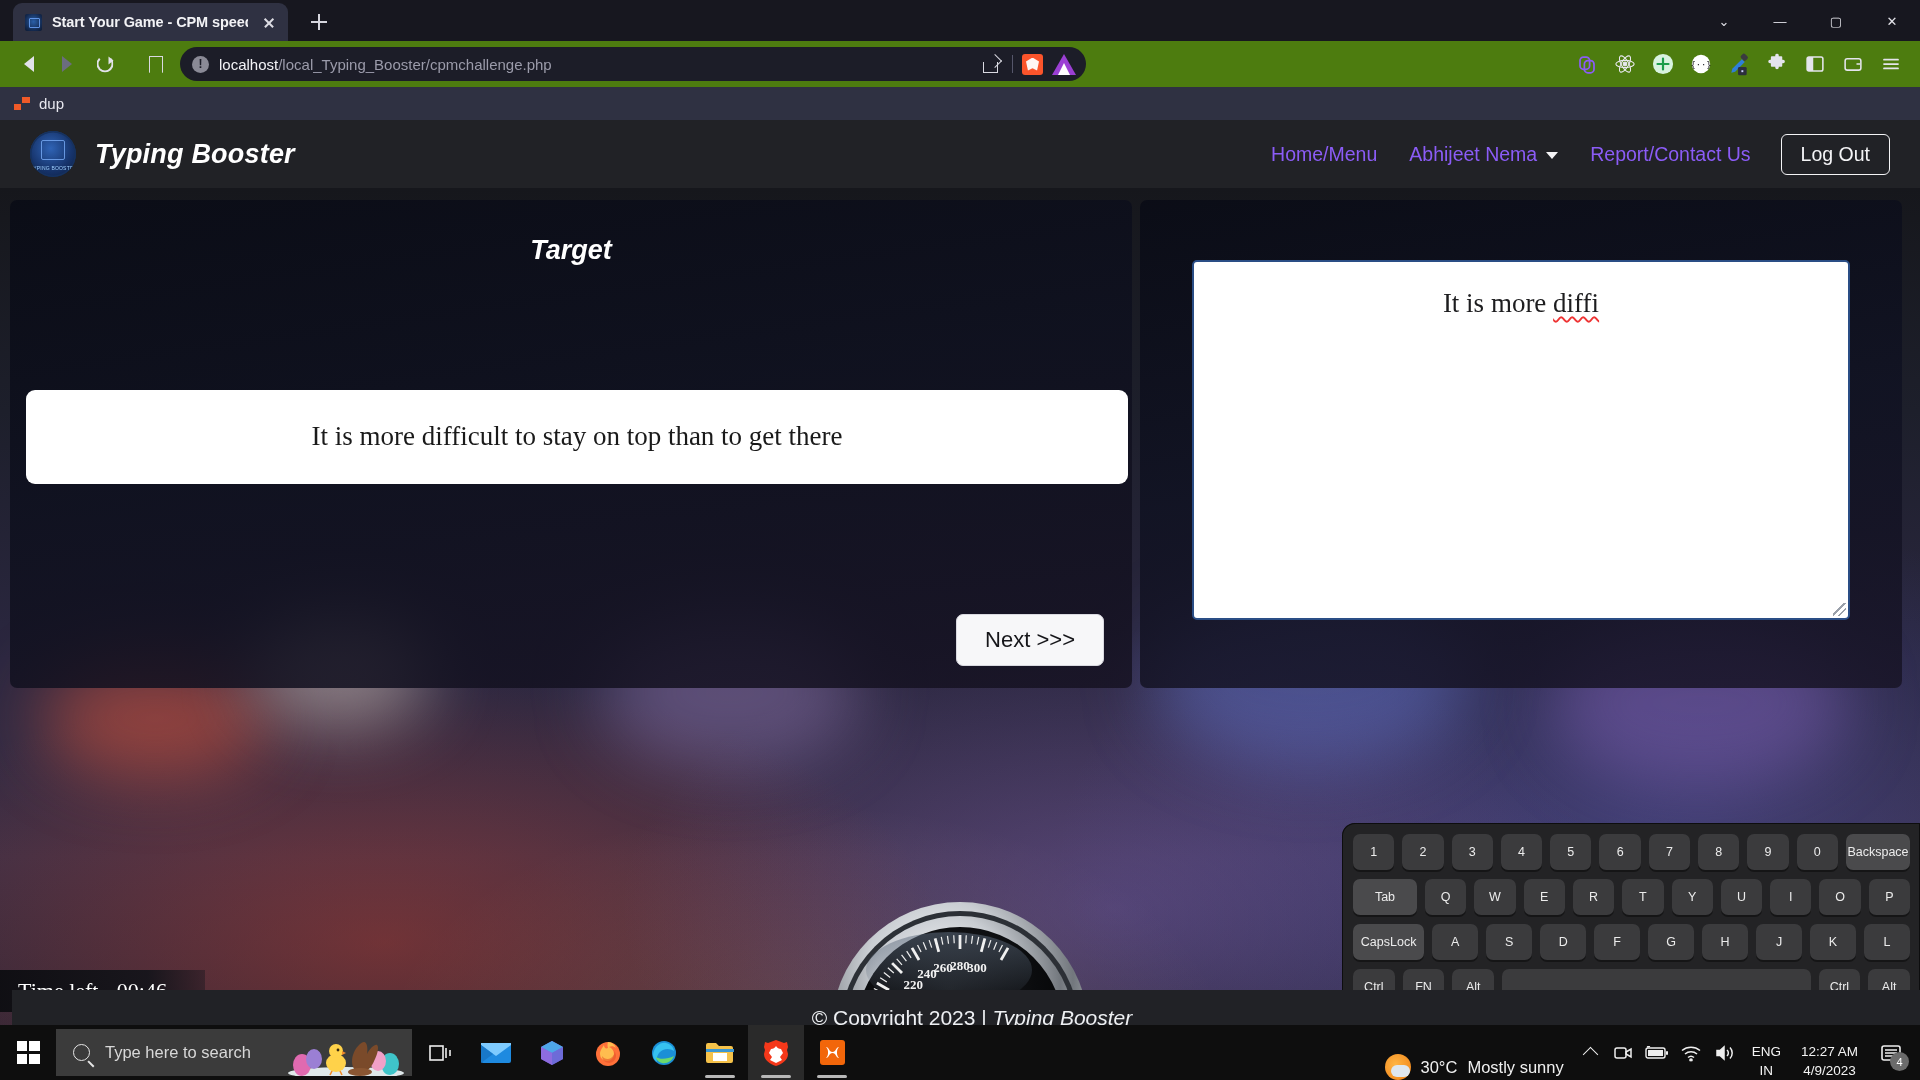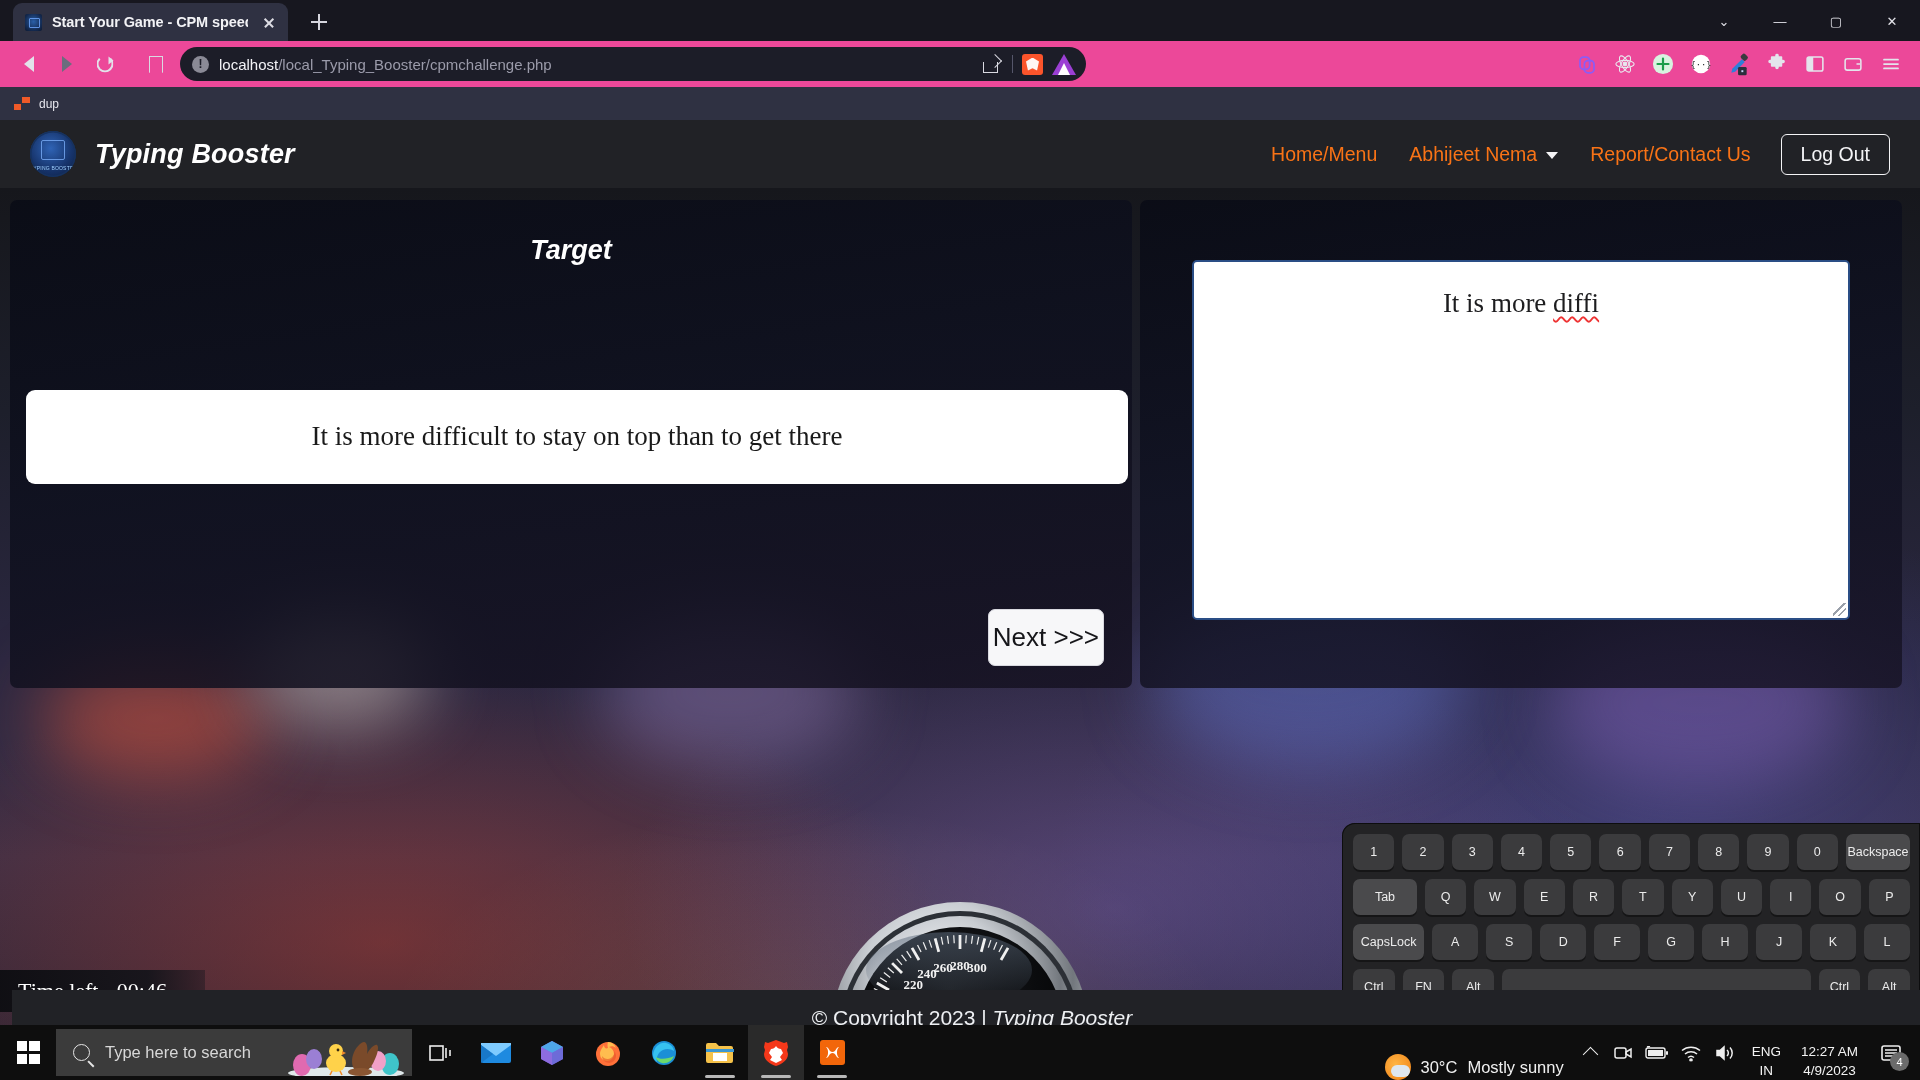--- a/index.html
+++ b/index.html
@@ -37,21 +37,21 @@
   .newtab { position: absolute; left: 305px; top: 8px; width: 28px; height: 28px; }
   .newtab::before, .newtab::after { content: ""; position: absolute; background: #d6d6de; }
   .newtab::before { left: 6px; top: 13px; width: 16px; height: 2px; }
   .newtab::after  { left: 13px; top: 6px; width: 2px; height: 16px; }
 
   .wincontrols { position: absolute; right: 0; top: 0; height: 41px; display: flex; }
   .wc { width: 56px; height: 41px; position: relative; }
   .wc span { position: absolute; left: 50%; top: 50%; transform: translate(-50%,-50%);
     color: #e4e4ea; font-size: 13px; line-height: 1; }
 
-  .navbar { position: relative; height: 46px; background: #ec4899;
+  .navbar { position: relative; height: 46px; background: #4d7c0f;
             display: flex; align-items: center; padding: 0 12px; }
   .navicon { width: 34px; height: 34px; position: relative; flex: 0 0 auto;
              margin-right: 4px; }
   .tri { position: absolute; left: 50%; top: 50%; width: 0; height: 0;
          transform: translate(-50%,-50%); }
   .tri.back  { border-top: 8px solid transparent; border-bottom: 8px solid transparent;
                border-right: 10px solid #e2e2ea; }
   .tri.fwd   { border-top: 8px solid transparent; border-bottom: 8px solid transparent;
                border-left: 10px solid #6b6d7e; }
   .reload { position: absolute; left: 50%; top: 50%; transform: translate(-50%,-50%);
@@ -94,40 +94,40 @@
     border-bottom: 12px solid #fff; }
 
   .ext-tray { display: flex; align-items: center; gap: 4px; margin-left: auto; }
   .ext { width: 34px; height: 34px; position: relative; flex: 0 0 auto; }
   .ext svg { position: absolute; left: 50%; top: 50%; transform: translate(-50%,-50%); }
 
   .bmbar { height: 33px; background: #2f3142; display: flex; align-items: center;
            padding: 0 14px; gap: 8px; }
   .bm-ic { width: 17px; height: 15px; position: relative; }
   .bm-ic i { position: absolute; background: #f05a28; display: block; }
-  .bm-label { color: #e7e7ee; font-size: 12px; }
+  .bm-label { color: #e7e7ee; font-size: 15px; }
 
   
   .page { position: absolute; top: 120px; left: 0; width: 1920px; height: 925px;
           background: #1b1c20; overflow: hidden; }
 
   .site-nav { height: 68px; background: #212226; display: flex; align-items: center;
               padding: 0 30px; }
   .logo-badge { width: 46px; height: 46px; border-radius: 50%;
     background: radial-gradient(circle at 45% 38%, #2f63b5 0%, #17356d 55%, #0a1a3c 100%);
     position: relative; flex: 0 0 auto; overflow: hidden;
     box-shadow: 0 0 0 1.5px #16325f inset; }
   .logo-badge .gl { position: absolute; left: 11px; top: 9px; width: 24px; height: 20px;
     border: 1px solid #7fb3ff; opacity: .75; border-radius: 2px; }
   .logo-badge .gt { position: absolute; left: 0; right: 0; bottom: 6px; text-align: center;
     font-size: 5px; color: #9fd0ff; letter-spacing: .2px; white-space: nowrap; }
   .brand { color: #fff; font-size: 27px; font-style: italic; font-weight: 700;
     margin-left: 19px; letter-spacing: .2px; }
   .nav-right { margin-left: auto; display: flex; align-items: center; gap: 0; }
-  .nav-link { color: #f97316; font-size: 19.5px; padding: 6px 16px; white-space: nowrap; }
+  .nav-link { color: #8b5cf6; font-size: 19.5px; padding: 6px 16px; white-space: nowrap; }
   .caret-dn { display: inline-block; width: 0; height: 0; margin-left: 9px;
     border-left: 6px solid transparent; border-right: 6px solid transparent;
     border-top: 7px solid #f4f4f6; vertical-align: middle; }
   .logout-btn { margin-left: 14px; border: 1.5px solid #f4f4f6; border-radius: 6px;
     color: #f4f4f6; font-size: 19.5px; padding: 8px 19px; background: transparent; }
 
   
   .game-wrap { position: relative; width: 1920px; height: 857px;
     background:
       radial-gradient(900px 440px at 20% 88%, rgba(198,63,44,.42) 0%, rgba(60,22,30,0) 62%),
@@ -149,21 +149,21 @@
     justify-content: center; padding-top: 60px; }
   .panel-title { text-align: center; color: #fff; font-size: 27px; font-weight: 700;
     font-style: italic; margin-top: 35px; }
   .target-box { position: absolute; left: 16px; right: 4px; top: 190px;
     background: #fff; border-radius: 9px; min-height: 94px;
     display: flex; align-items: center; justify-content: center; padding: 0 26px; }
   .target-text { font-family: "Liberation Serif", serif; font-size: 27px; color: #1a1a1a;
     text-align: center; line-height: 1.3; }
   .next-btn { position: absolute; right: 28px; bottom: 22px; background: #f7f7f9;
     border: 1px solid #d9d9e0; border-radius: 7px; color: #16161a;
-    font-size: 26px; padding: 12px 4px; white-space: nowrap; }
+    font-size: 22px; padding: 12px 28px; white-space: nowrap; }
   .typearea { width: 658px; height: 360px; background: #fff;
     border: 2px solid #2a4d85; border-radius: 5px; position: relative;
     padding: 26px 20px 0 20px; text-align: center; }
   .typed { font-family: "Liberation Serif", serif; font-size: 27px; color: #1d1d1f; }
   .typed .mis { text-decoration: underline; text-decoration-style: wavy;
     text-decoration-color: #e33; text-underline-offset: 4px;
     text-decoration-thickness: 1.6px; }
   .resizer { position: absolute; right: 2px; bottom: 2px; width: 13px; height: 13px;
     background:
       linear-gradient(135deg, transparent 0 42%, #9aa0aa 42% 52%, transparent 52% 66%,

